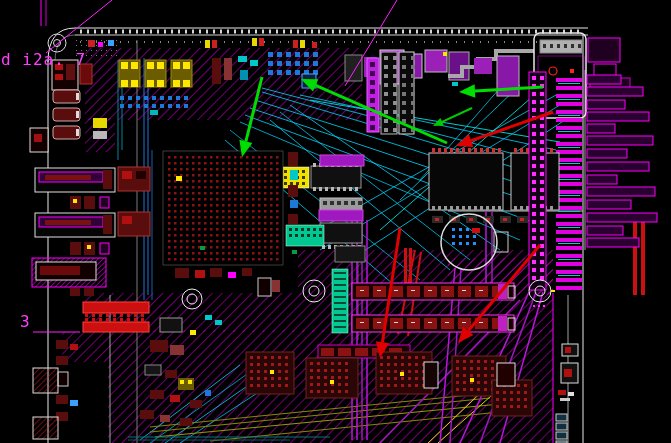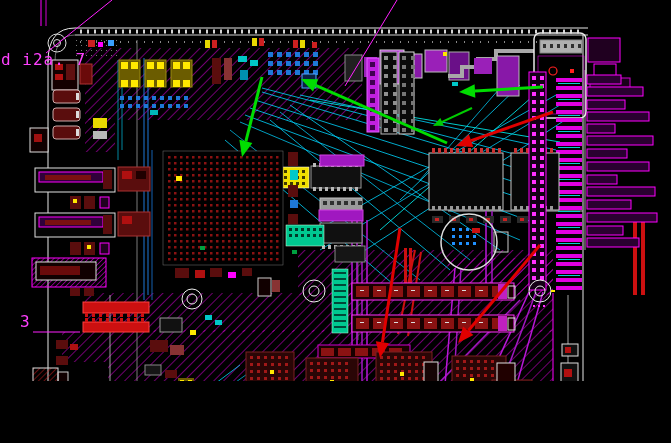--- a/index.html
+++ b/index.html
@@ -1,16 +1,16 @@
 <!DOCTYPE html>
 <html><head>
 <meta charset="utf-8">
 <style>
   html,body{margin:0;padding:0;background:#000;}
-  .stage{position:relative;width:671px;height:381px;background:#000;overflow:hidden;
+  .stage{position:relative;width:671px;height:443px;background:#000;overflow:hidden;
          font-family:"DejaVu Sans Mono","Liberation Mono",monospace;}
   .stage svg{position:absolute;left:0;top:0;}
   .cad-label{position:absolute;color:#ff40ff;font-size:16px;letter-spacing:1px;white-space:nowrap;}
   .lbl-top{left:1px;top:50px;}
   .lbl-mid{left:20px;top:312px;}
 </style>
 </head>
 <body>
 
 <div class="stage">

